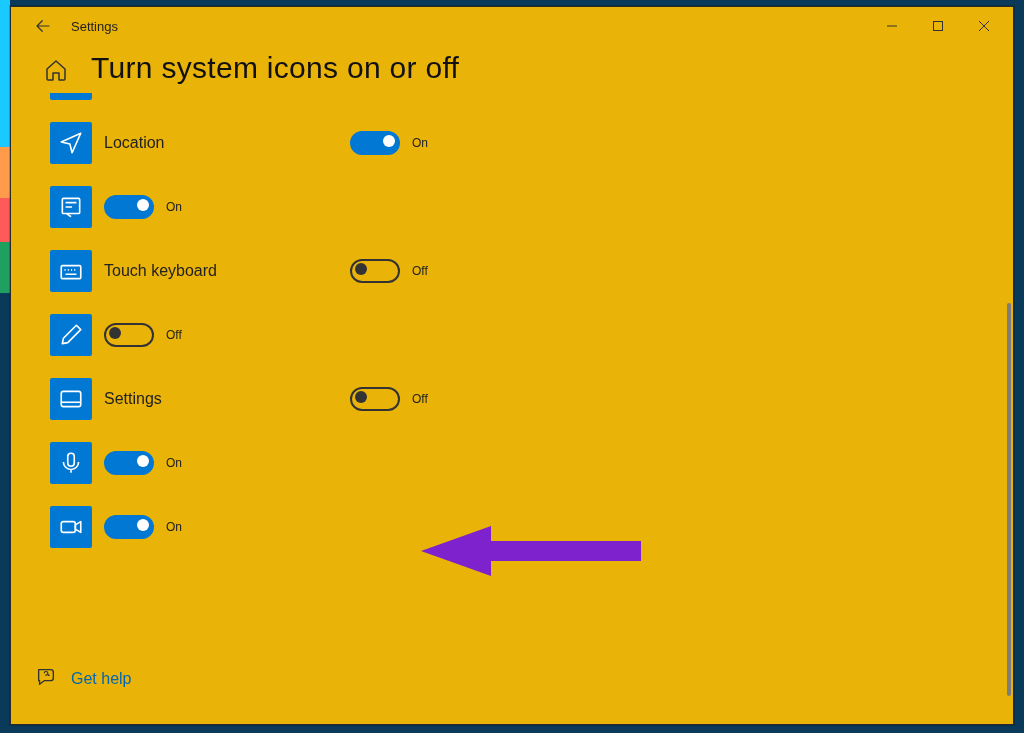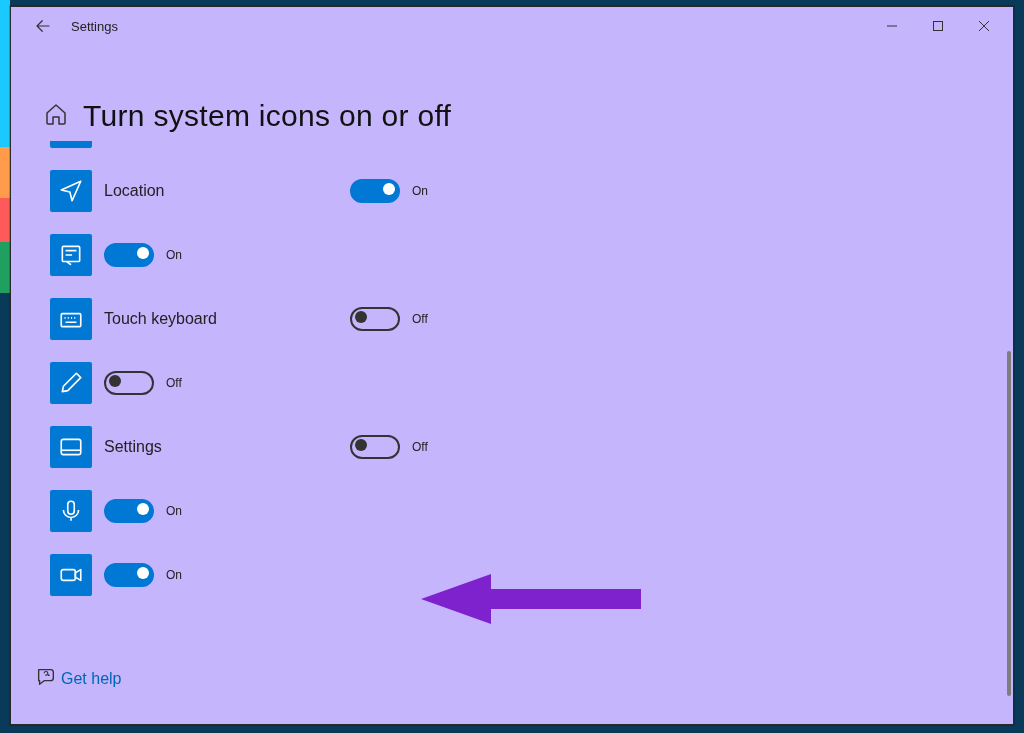--- a/index.html
+++ b/index.html
@@ -13,21 +13,21 @@
   .desktop-strip {
     position: absolute;
     left: 0; top: 0; bottom: 0;
     width: 10px;
     background: linear-gradient(#1ac9ff 0 20%, #ff9b4a 20% 27%, #ff5a5a 27% 33%, #20a060 33% 40%, #0a3a5a 40% 100%);
     z-index: 0;
   }
   .window {
     position: absolute;
     left: 10px; right: 10px; top: 6px; bottom: 8px;
-    background: #c4b5fd;
+    background: #eab308;
     border: 1px solid #2a2a2a;
     box-shadow: 0 0 0 1px rgba(0,0,0,.2);
     display: flex;
     flex-direction: column;
     overflow: hidden;
   }
   
   .titlebar {
     height: 38px;
     display: flex;
@@ -48,24 +48,23 @@
   }
   .titlebar .spacer { flex: 1; }
   .caption-btn {
     width: 46px; height: 32px;
     display: flex; align-items: center; justify-content: center;
     color: #333;
   }
   
   .page-header {
     display: flex;
-    align-items: flex-start;
-    gap: 12px;
+    align-items: flex-end;
+    gap: 20px;
     padding: 6px 0 8px 30px;
-    margin-top: 48px;
   }
   .home-btn {
     width: 30px; height: 30px;
     display: flex; align-items: center; justify-content: center;
   }
   .page-title {
     font-size: 30px;
     font-weight: 300;
     letter-spacing: .3px;
     color: #111;
@@ -141,21 +140,21 @@
     color: #222;
     margin-left: 12px;
   }
   
   .help-row {
     position: absolute;
     left: 24px;
     bottom: 32px;
     display: flex;
     align-items: center;
-    gap: 4px;
+    gap: 14px;
   }
   .help-row a {
     color: #0066b4;
     text-decoration: none;
     font-size: 16px;
   }
   
   .annotation-arrow {
     position: absolute;
     pointer-events: none;

